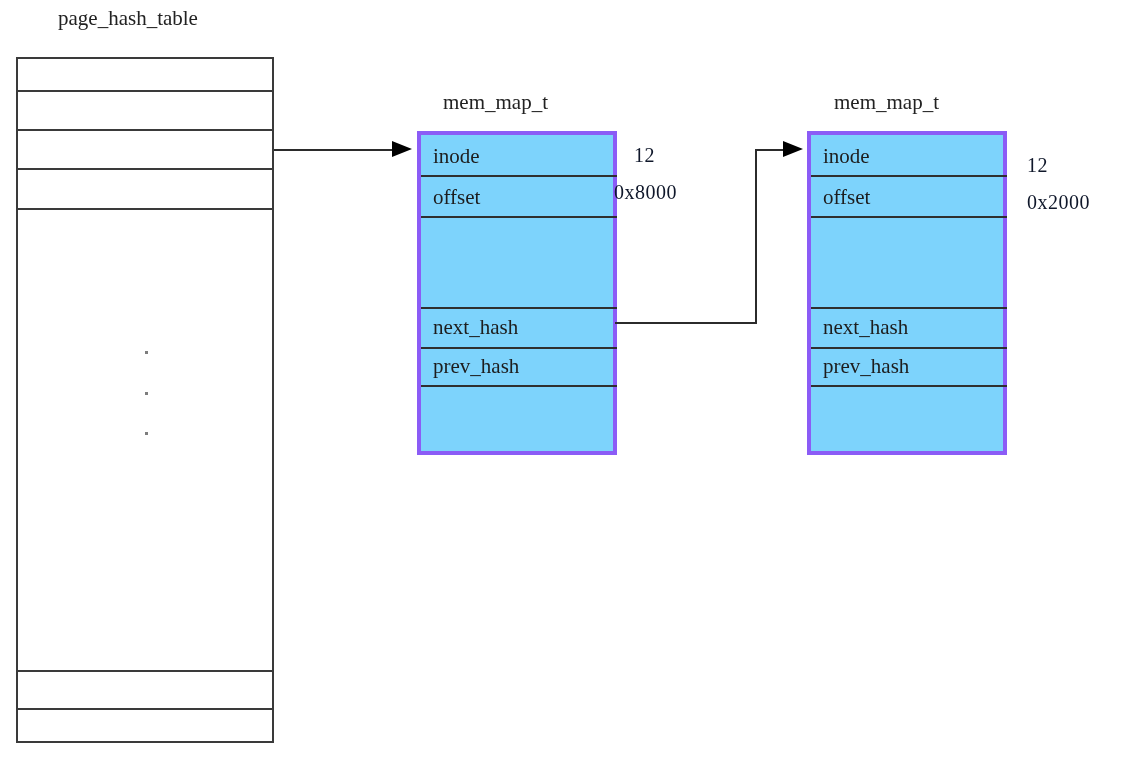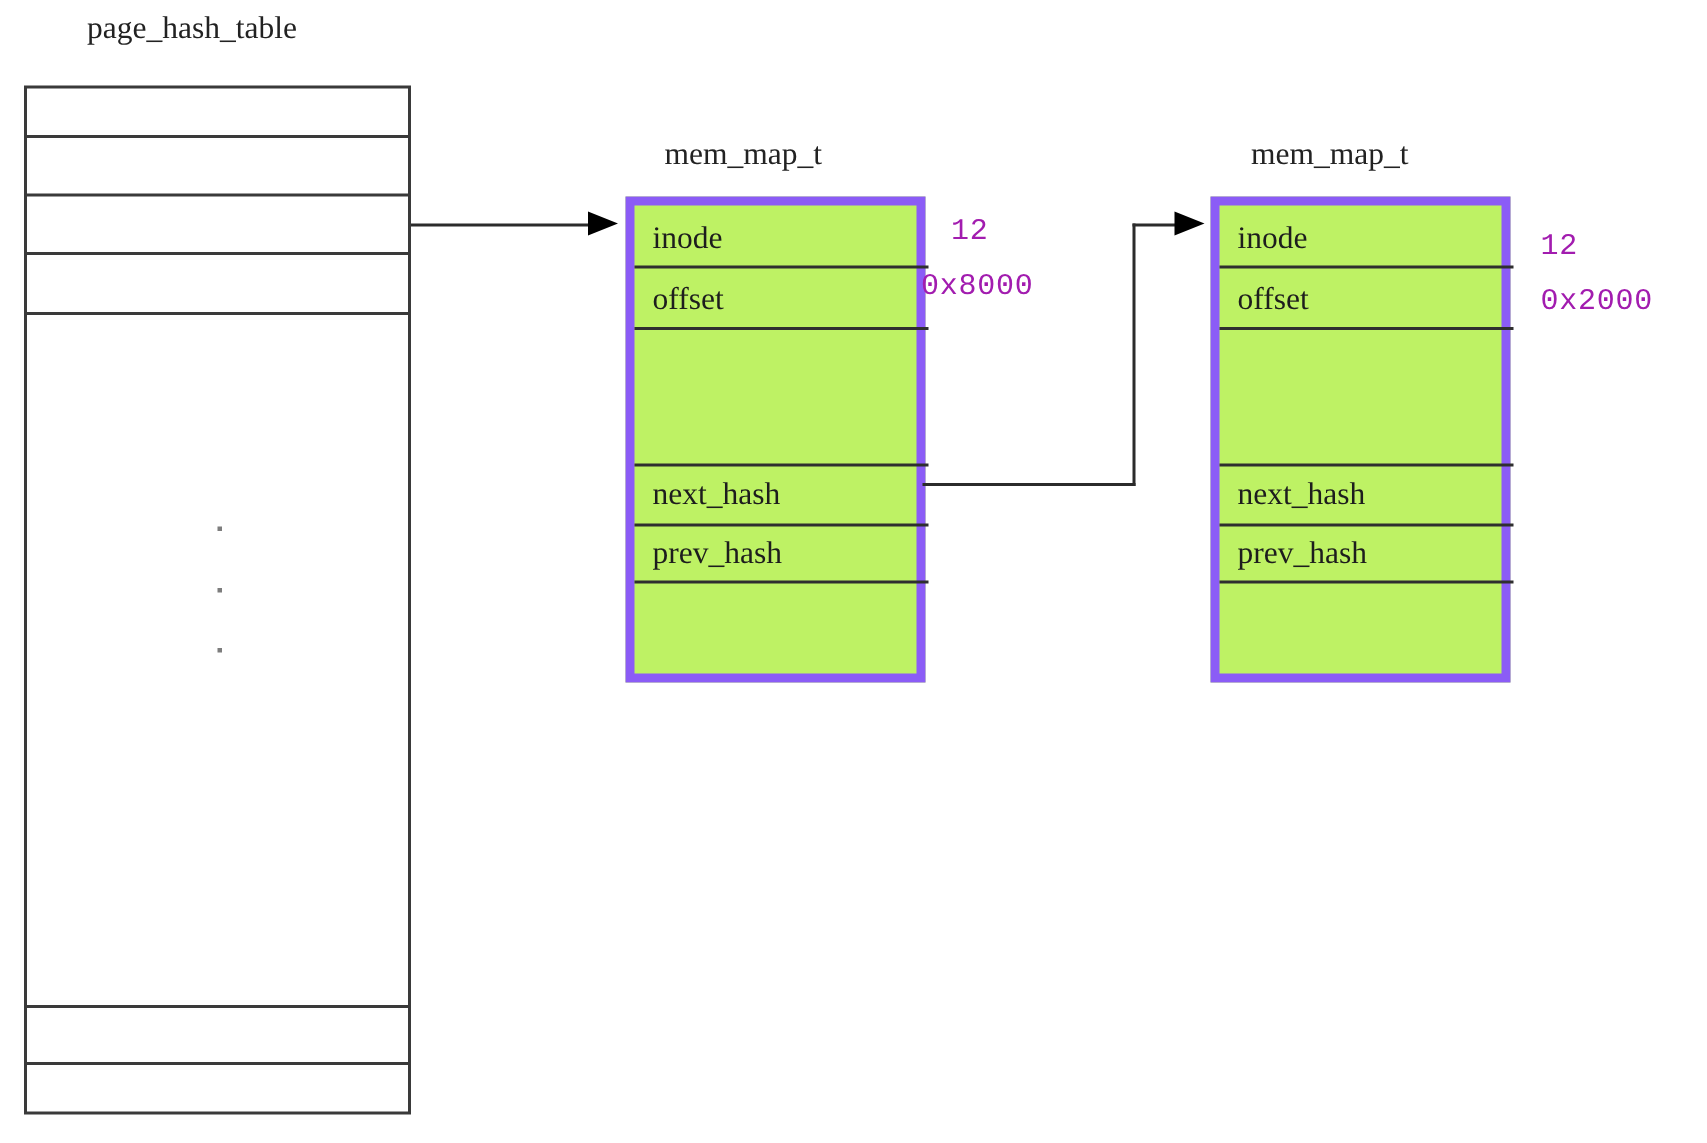--- a/index.html
+++ b/index.html
@@ -28,23 +28,23 @@
     font-family: "Liberation Serif", "DejaVu Serif", serif;
     font-size: 21px;
     color: #222222;
   }
   .field-serif {
     font-family: "Liberation Serif", "DejaVu Serif", serif;
     font-size: 21px;
     color: #1d1d1d;
   }
   .value-mono {
-    font-family: Liberation Mono, monospace;
+    font-family: Liberation Serif, serif;
     font-size: 20px;
-    color: #a21caf;
+    color: #0f172a;
     letter-spacing: 0.5px;
   }
 
   
   .hash-table {
     position: absolute;
     box-sizing: border-box;
     border: 2px solid #3a3a3a;
     background: #ffffff;
   }
@@ -64,22 +64,22 @@
     display: block;
     width: 3px;
     height: 3px;
     background: #7d7d7d;
   }
 
   
   .struct-box {
     position: absolute;
     box-sizing: border-box;
-    border: 6px solid #8b5cf6;
-    background: #bef264;
+    border: 4px solid #8b5cf6;
+    background: #7dd3fc;
   }
   .struct-divider {
     position: absolute;
     height: 0;
     border-top: 2px solid #2f2f2f;
   }
   .struct-field {
     position: absolute;
     white-space: pre;
     line-height: 1;

